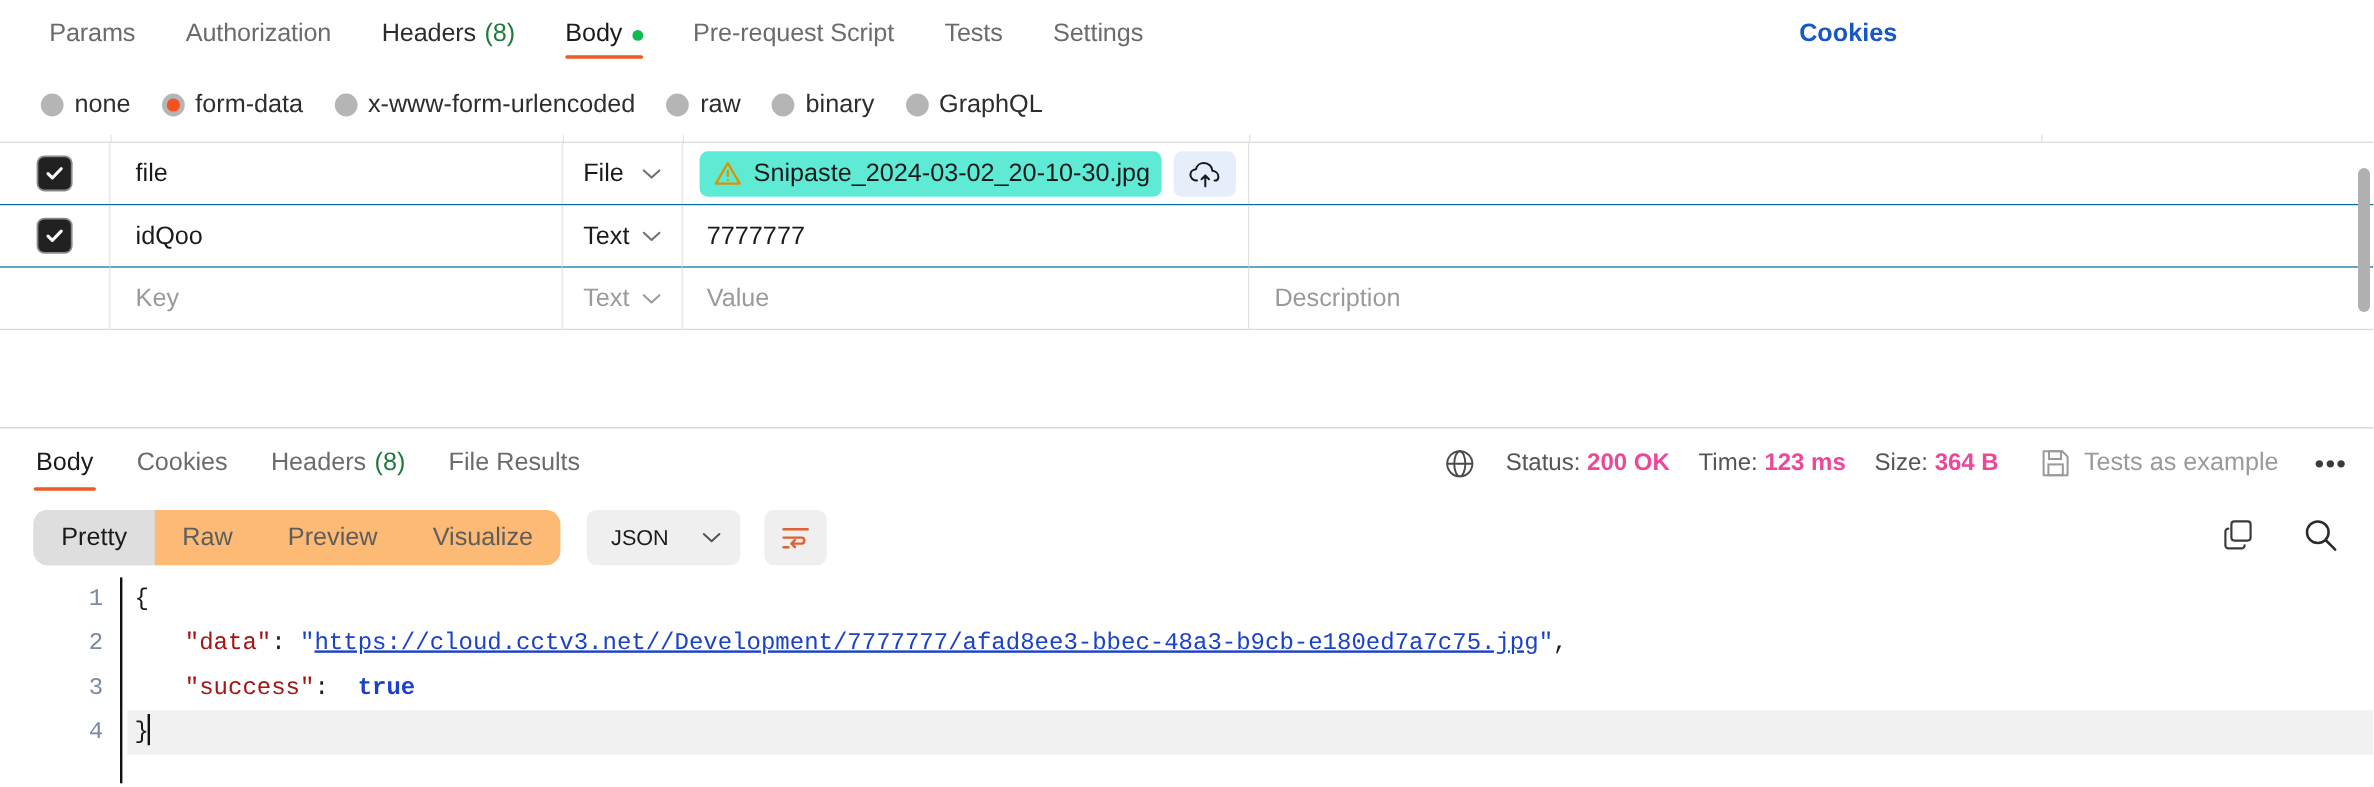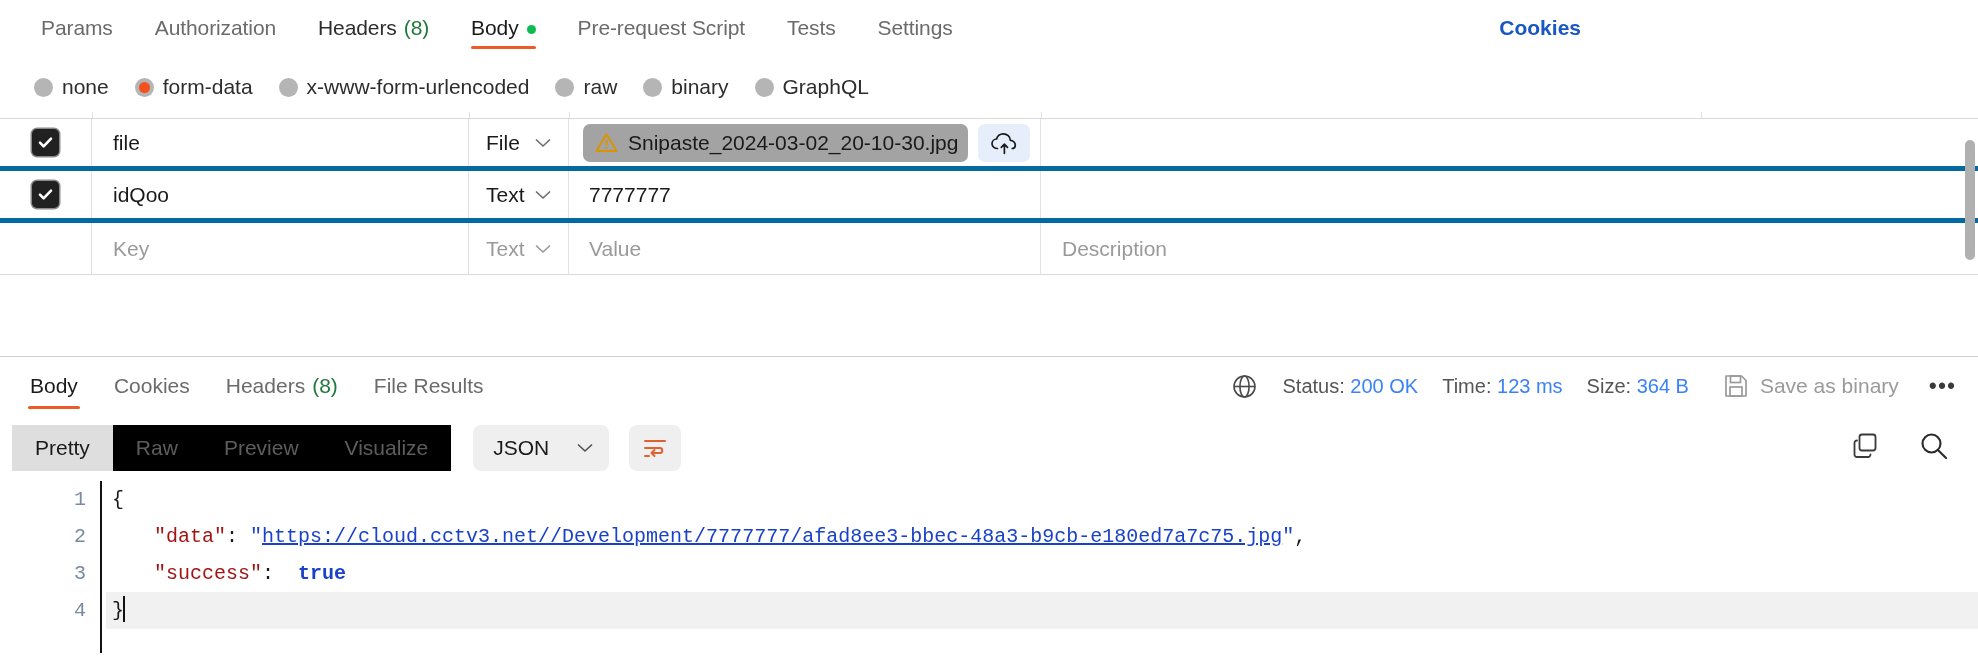--- a/index.html
+++ b/index.html
@@ -55,21 +55,21 @@
   .radio-dot.sel { background: #b5b5b5; }
   .radio-dot.sel::after {
     content: ""; width: 11px; height: 11px; border-radius: 50%; background: #f4511e;
   }
 
   
   .fd-table {
     position: absolute; left: 0; top: 118px; width: 1978px;
     border-top: 1px solid #d9d9d9;
   }
-  .fd-row { display: flex; height: 52px; border-bottom: 5px solid #0369a1; }
+  .fd-row { display: flex; height: 52px; border-bottom: 1px solid #0369a1; }
   .fd-row:last-child { border-bottom: 1px solid #d9d9d9; }
   .col-check {
     width: 92px; flex: none; display: flex; align-items: center; justify-content: center;
     border-right: 1px solid #e2e2e2;
   }
   .cb {
     width: 27px; height: 27px; border-radius: 5px; background: #212121;
     display: flex; align-items: center; justify-content: center; cursor: pointer;
     box-shadow: 0 0 0 1.5px #8a8a8a;
   }
@@ -87,21 +87,21 @@
     padding-left: 14px; font-size: 21px; border-right: 1px solid #e2e2e2; gap: 10px;
   }
   .col-desc {
     flex: 1; display: flex; align-items: center; padding-left: 21px; font-size: 21px;
   }
   .placeholder { color: #9a9a9a; }
   .chev { width: 16px; height: 10px; flex: none; }
 
   .file-chip {
     display: flex; align-items: center; gap: 10px;
-    background: #a3a3a3; border-radius: 7px; padding: 7px 14px 7px 12px;
+    background: #5eead4; border-radius: 7px; padding: 7px 14px 7px 12px;
     font-size: 21px; color: #1a1a1a; max-width: 385px; white-space: nowrap;
     cursor: pointer;
   }
   .warn-ico { flex: none; }
   .upload-btn {
     width: 52px; height: 38px; background: #e6eefc; border-radius: 7px;
     display: flex; align-items: center; justify-content: center; cursor: pointer; flex: none;
   }
 
   
@@ -126,43 +126,44 @@
   .resp-tab .count { color: #1f7a3d; }
   .resp-tab .underline {
     position: absolute; left: 16px; right: 16px; bottom: 6px; height: 3px;
     background: #ec5b26; border-radius: 2px;
   }
   .resp-meta {
     position: absolute; right: 22px; top: 0; height: 58px;
     display: flex; align-items: center; gap: 0; font-size: 20px; color: #555;
   }
   .meta-item { margin-left: 24px; white-space: nowrap; }
-  .meta-val { color: #3b82f6; }
+  .meta-val { color: #ec4899; font-weight: bold; }
   .globe-ico { margin-left: 0; display: flex; align-items: center; }
   .save-ex {
     display: flex; align-items: center; gap: 11px; margin-left: 34px;
     color: #9a9a9a; font-size: 21px; cursor: pointer;
   }
   .dots { margin-left: 30px; color: #3a3a3a; font-size: 23px; letter-spacing: 1px; cursor: pointer; }
 
   
   .fmt-bar { position: relative; height: 66px; display: flex; align-items: center; padding-left: 12px; }
   .seg {
-    display: flex; align-items: center; background: #000000; border-radius: 0; overflow: hidden;
+    display: flex; align-items: center; background: #fdba74; border-radius: 12px; overflow: hidden;
     height: 46px;
+    margin-left: 16px;
   }
   .seg-item {
     padding: 0 23px; height: 46px; display: flex; align-items: center;
     font-size: 21px; color: #5d5d5d; cursor: pointer;
   }
   .seg-item.active { background: #dedede; color: #1a1a1a; }
   .json-sel {
     margin-left: 22px; height: 46px; background: #efefef; border-radius: 8px;
     display: flex; align-items: center; gap: 28px; padding: 0 16px 0 20px;
-    font-size: 21px; color: #1a1a1a; cursor: pointer;
+    font-size: 18px; color: #1a1a1a; cursor: pointer;
   }
   .wrap-btn {
     margin-left: 20px; width: 52px; height: 46px; background: #efefef; border-radius: 8px;
     display: flex; align-items: center; justify-content: center; cursor: pointer;
   }
   .fmt-right { position: absolute; right: 28px; top: 0; height: 66px; display: flex; align-items: center; gap: 38px; }
 
   
   .code {
     position: relative; height: 172px; overflow: hidden;
@@ -397,21 +398,21 @@
         <span class="meta-item">
           <span>Size:</span>
           <span class="meta-val">364 B</span>
         </span>
         <span class="save-ex">
           <svg width="26" height="26" viewBox="0 0 26 26">
             <path d="M3 3 H18.5 L23 7.5 V23 H3 Z" fill="none" stroke="#9a9a9a" stroke-width="1.7" stroke-linejoin="round"></path>
             <rect x="7.5" y="3" width="10" height="6.5" fill="none" stroke="#9a9a9a" stroke-width="1.7"></rect>
             <rect x="7" y="14" width="12" height="9" fill="none" stroke="#9a9a9a" stroke-width="1.7"></rect>
           </svg>
-          <span>Save as binary</span>
+          <span>Tests as example</span>
         </span>
         <span class="dots">•••</span>
       </div>
     </div>
 
     <div class="fmt-bar">
       <div class="seg">
         <div class="seg-item active">
           <span>Pretty</span>
         </div>

